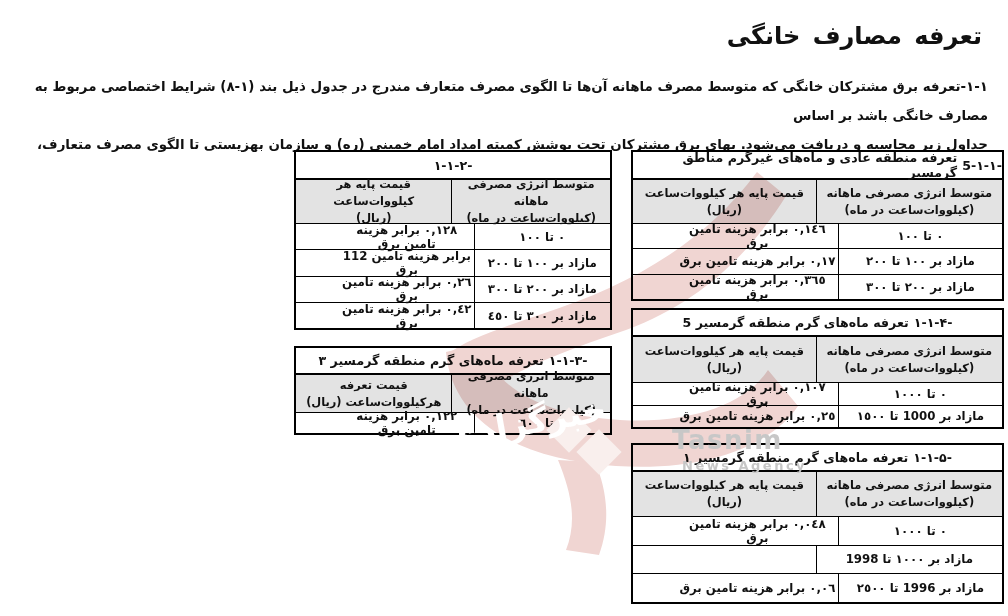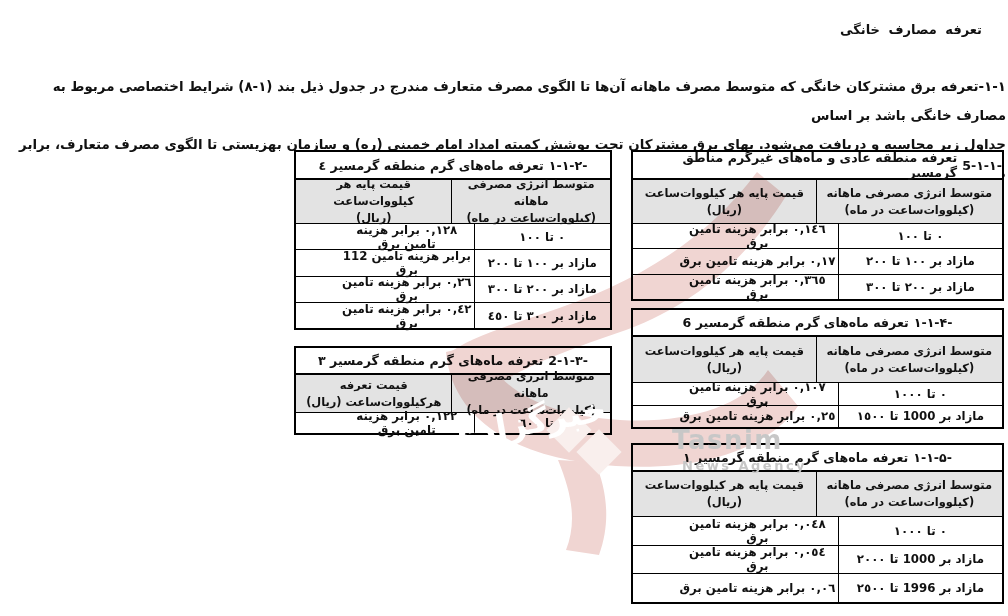--- a/index.html
+++ b/index.html
@@ -3,22 +3,22 @@
 <meta charset="utf-8">
 <style>
   html,body{margin:0;padding:0;}
   body{
     width:1008px;height:616px;position:relative;overflow:hidden;
     background:#ffffff;color:#111;
     font-family:"DejaVu Sans", sans-serif;font-weight:bold;
   }
   .abs{position:absolute;}
   
-  #page-title{top:22px;right:26px;font-size:13px;letter-spacing:.5px;word-spacing:4px;direction:rtl;}
-  #intro{top:72px;right:2px;left:6px;direction:rtl;text-align:right;font-size:13.4px;line-height:29px;}
+  #page-title{top:22px;right:26px;font-size:24px;letter-spacing:.5px;word-spacing:4px;direction:rtl;}
+  #intro{top:72px;right:20px;left:6px;direction:rtl;text-align:right;font-size:13.4px;line-height:29px;}
   
   .ttable{position:absolute;border:2px solid #000;background:#fff;direction:rtl;box-sizing:border-box;}
   .cap{display:flex;align-items:center;justify-content:center;gap:5px;
        border-bottom:2px solid #000;font-size:12.6px;background:#fff;}
   .cap .num{direction:rtl;unicode-bidi:plaintext;}
   .thead{display:flex;background:#e3e3e3;border-bottom:1px solid #000;}
   .trow{display:flex;border-bottom:1px solid #000;}
   .trow:last-child{border-bottom:none;}
   .hcell,.dcell{box-sizing:border-box;display:flex;flex-direction:column;align-items:center;justify-content:center;text-align:center;}
   .c-usage{width:50.5%;border-left:1px solid #000;}
@@ -72,21 +72,21 @@
   </div>
   <div class="trow">
     <div class="dcell c-usage">مازاد بر ٢٠٠ تا ٣٠٠</div>
     <div class="dcell c-price price-val">٠,٣٦٥ برابر هزینه تامین برق</div>
   </div>
 </div>
 
 <div class="ttable" id="tB">
   <div class="cap">
     <span class="num">۱-۱-۴-</span>
-    <span>تعرفه ماه‌های گرم منطقه گرمسیر 6</span>
+    <span>تعرفه ماه‌های گرم منطقه گرمسیر 5</span>
   </div>
   <div class="thead">
     <div class="hcell c-usage">
       <div>متوسط انرژی مصرفی ماهانه</div>
       <div>(کیلووات‌ساعت در ماه)</div>
     </div>
     <div class="hcell c-price">
       <div>قیمت پایه هر کیلووات‌ساعت</div>
       <div>(ریال)</div>
     </div>
@@ -114,33 +114,31 @@
     <div class="hcell c-price">
       <div>قیمت پایه هر کیلووات‌ساعت</div>
       <div>(ریال)</div>
     </div>
   </div>
   <div class="trow">
     <div class="dcell c-usage">٠ تا ١٠٠٠</div>
     <div class="dcell c-price price-val">٠,٠٤٨ برابر هزینه تامین برق</div>
   </div>
   <div class="trow">
-    <div class="dcell c-usage">مازاد بر 1000 تا ٢٠٠٠</div>
-    <div class="dcell c-price price-val">٠,٠٥٤ برابر هزینه تامین برق</div>
+    <div class="dcell c-usage">مازاد بر ١٠٠٠ تا 1998</div>
   </div>
   <div class="trow">
     <div class="dcell c-usage">مازاد بر 1996 تا ٢٥٠٠</div>
     <div class="dcell c-price price-val">٠,٠٦ برابر هزینه تامین برق</div>
   </div>
 </div>
 
 <div class="ttable" id="tD">
   <div class="cap">
     <span class="num">۱-۱-۲-</span>
-    <span>تعرفه ماه‌های گرم منطقه گرمسیر ٤</span>
   </div>
   <div class="thead">
     <div class="hcell c-usage">
       <div>متوسط انرژی مصرفی ماهانه</div>
       <div>(کیلووات‌ساعت در ماه)</div>
     </div>
     <div class="hcell c-price">
       <div>قیمت پایه هر کیلووات‌ساعت</div>
       <div>(ریال)</div>
     </div>
@@ -158,21 +156,21 @@
     <div class="dcell c-price price-val">٠,٢٦ برابر هزینه تامین برق</div>
   </div>
   <div class="trow">
     <div class="dcell c-usage">مازاد بر ٣٠٠ تا ٤٥٠</div>
     <div class="dcell c-price price-val">٠,٤٢ برابر هزینه تامین برق</div>
   </div>
 </div>
 
 <div class="ttable" id="tE">
   <div class="cap">
-    <span class="num">2-۱-۳-</span>
+    <span class="num">۱-۱-۳-</span>
     <span>تعرفه ماه‌های گرم منطقه گرمسیر ٣</span>
   </div>
   <div class="thead">
     <div class="hcell c-usage">
       <div>متوسط انرژی مصرفی ماهانه</div>
       <div>(کیلووات‌ساعت در ماه)</div>
     </div>
     <div class="hcell c-price">
       <div>قیمت تعرفه</div>
       <div>هرکیلووات‌ساعت (ریال)</div>

